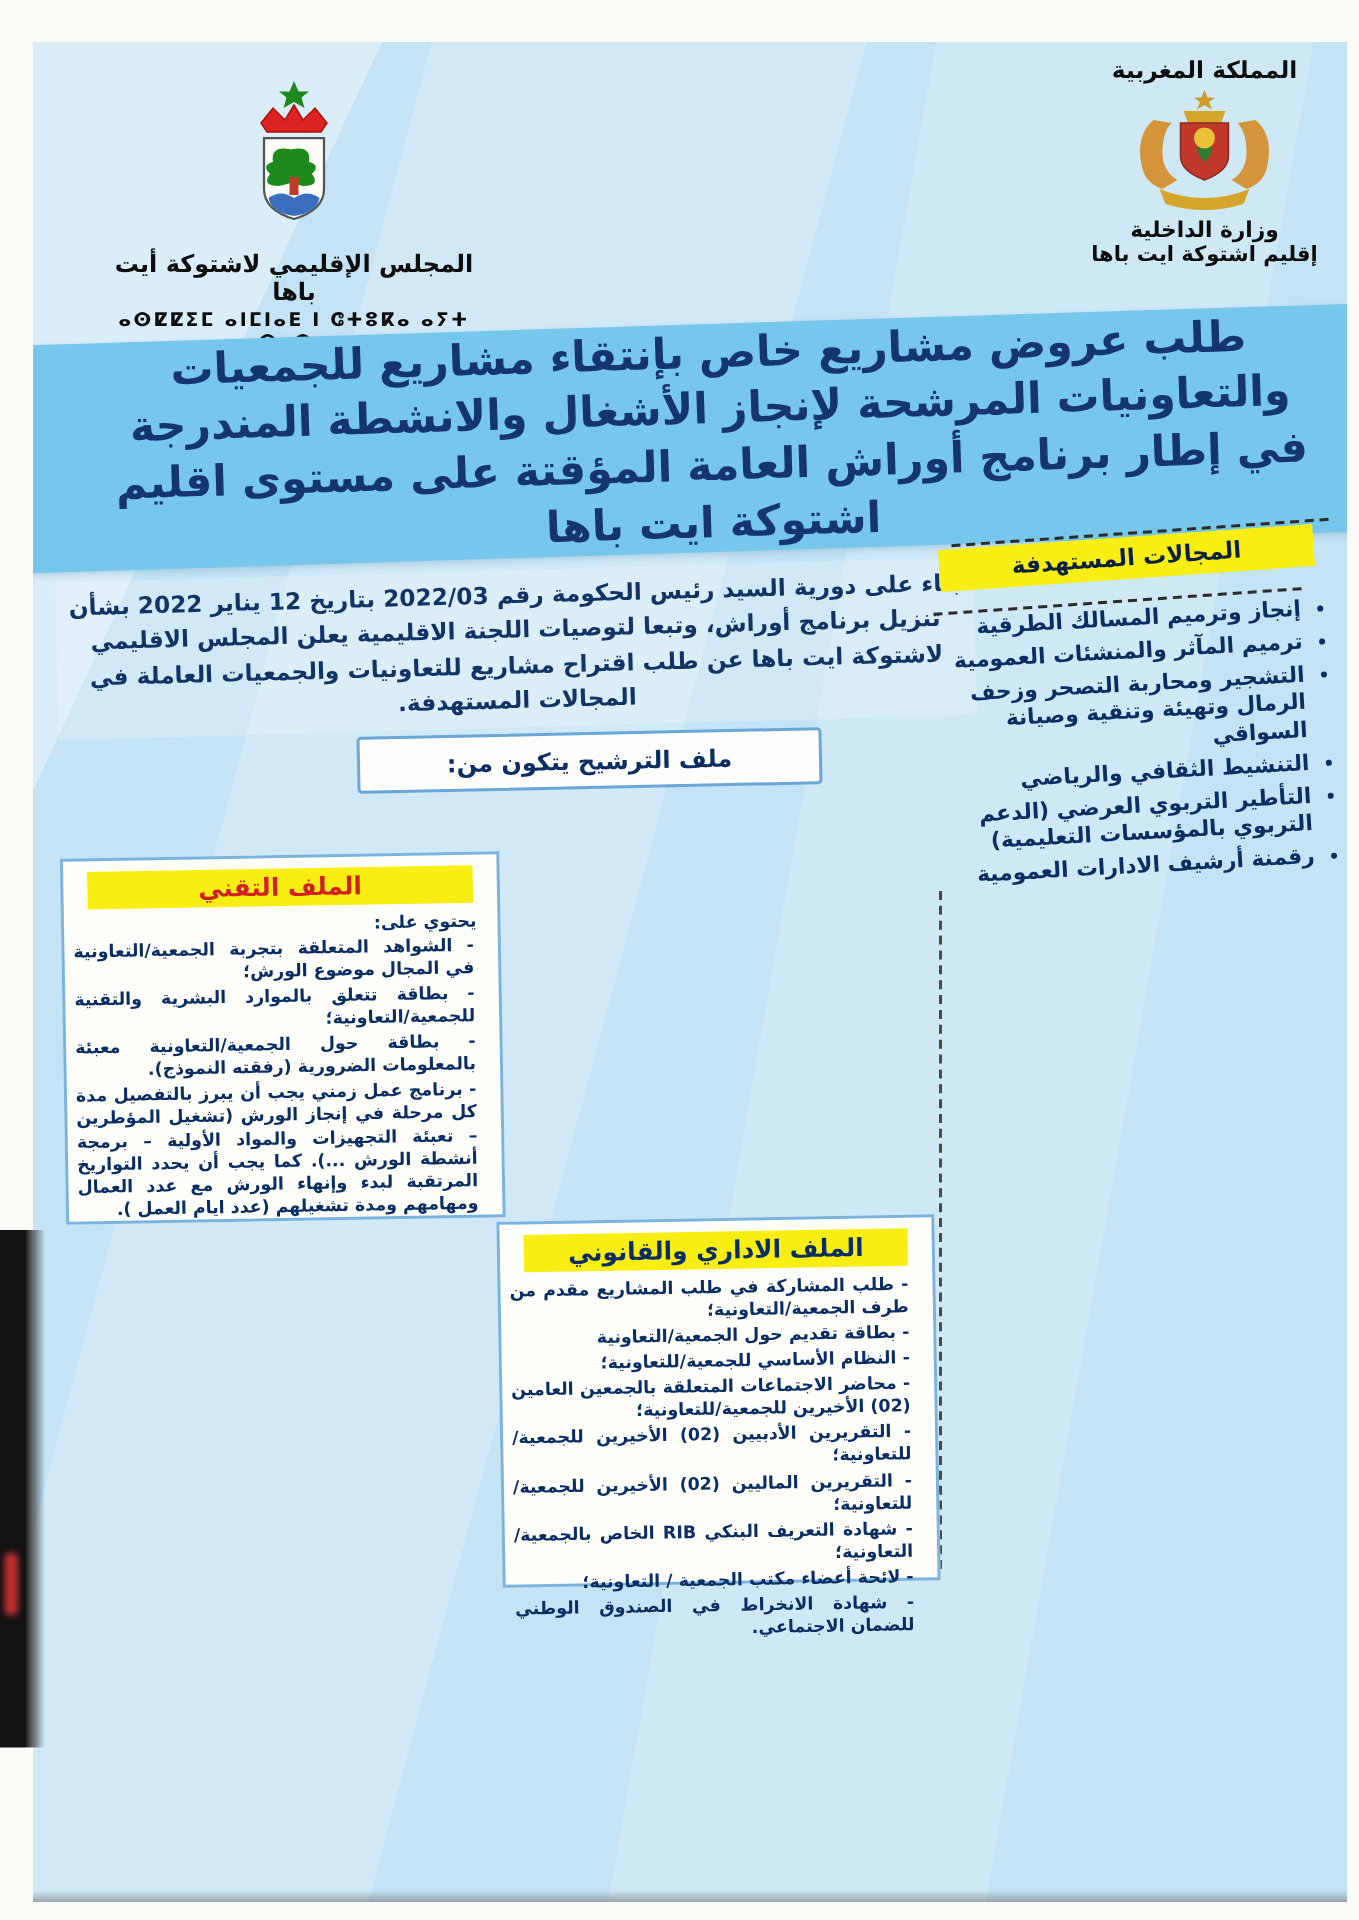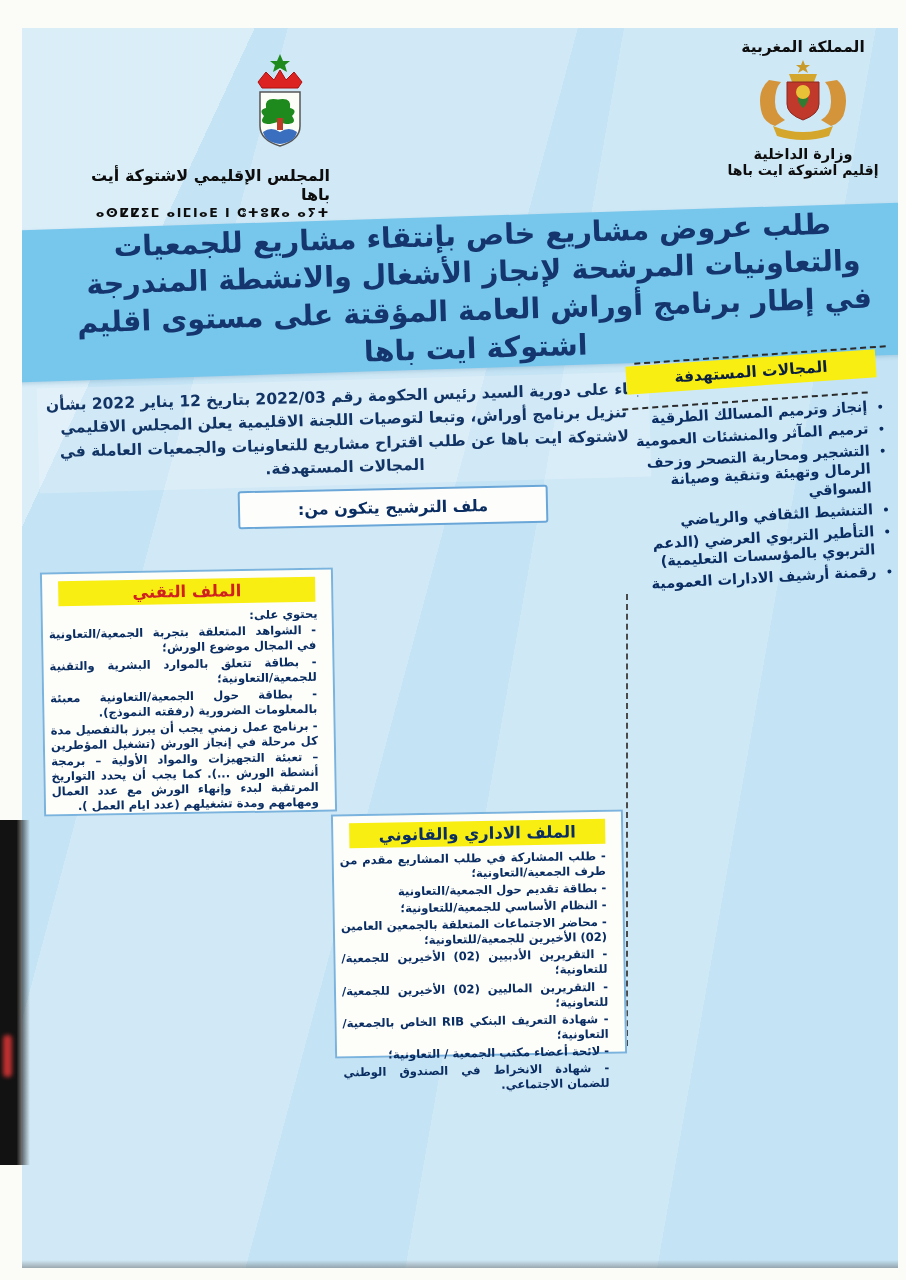--- a/index.html
+++ b/index.html
@@ -5,21 +5,21 @@
   html,body{margin:0;padding:0;background:#e9e9e6;}
   body{width:906px;height:1280px;overflow:hidden;font-family:"DejaVu Sans",sans-serif;}
   .page{position:relative;width:906px;height:1280px;background:#fbfbf8;}
   .poster{position:absolute;left:22px;top:28px;width:876px;height:1240px;background:#c4e3f4;overflow:hidden;}
   .streaks{position:absolute;inset:0;pointer-events:none;
     background:
       linear-gradient(115deg, rgba(255,255,255,.38) 0 16%, rgba(255,255,255,0) 16% 100%),
       linear-gradient(105deg, rgba(255,255,255,0) 0 22%, rgba(255,255,255,.22) 22% 46%, rgba(255,255,255,0) 46% 100%),
       linear-gradient(100deg, rgba(255,255,255,0) 0 55%, rgba(255,255,255,.18) 55% 78%, rgba(255,255,255,0) 78% 100%);}
   
-  .org-left{position:absolute;left:40px;top:24px;width:268px;text-align:right;color:#0d0d0d;}
+  .org-left{position:absolute;left:40px;top:24px;width:268px;text-align:center;color:#0d0d0d;}
   .org-left .emblem{margin:0 auto;}
   .org-ar{font-size:16px;font-weight:700;margin-top:2px;}
   .org-tif{font-size:12.5px;font-weight:700;letter-spacing:1.5px;margin-top:1px;}
   .org-fr{font-size:12.5px;font-weight:700;margin-top:0;}
   .org-right{position:absolute;left:676px;top:10px;width:210px;text-align:center;color:#0d0d0d;}
   .kingdom{font-size:15.5px;font-weight:700;}
   .ministry{font-size:14.5px;font-weight:700;margin-top:0;}
   .province{font-size:14px;font-weight:700;}
   
   .title-band{position:absolute;left:-18px;top:188px;width:940px;height:152px;background:#77c6ec;

